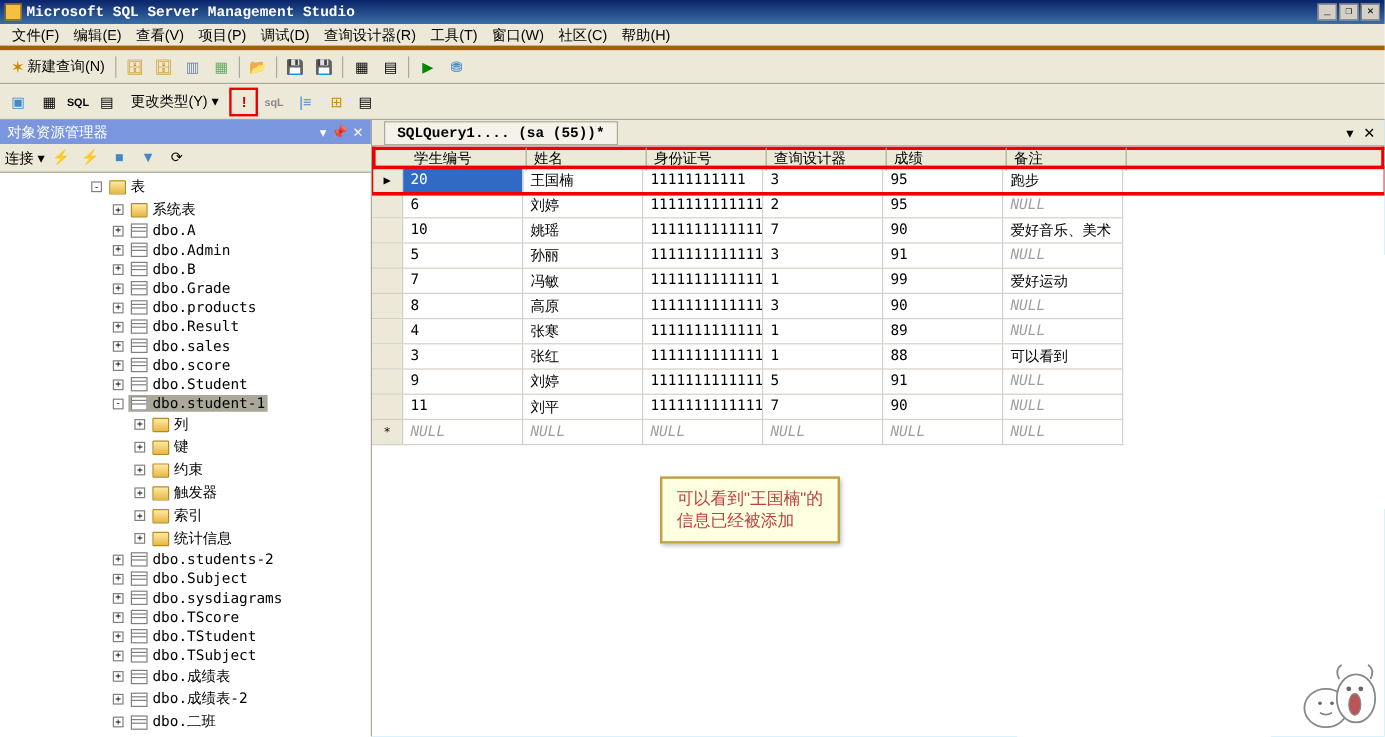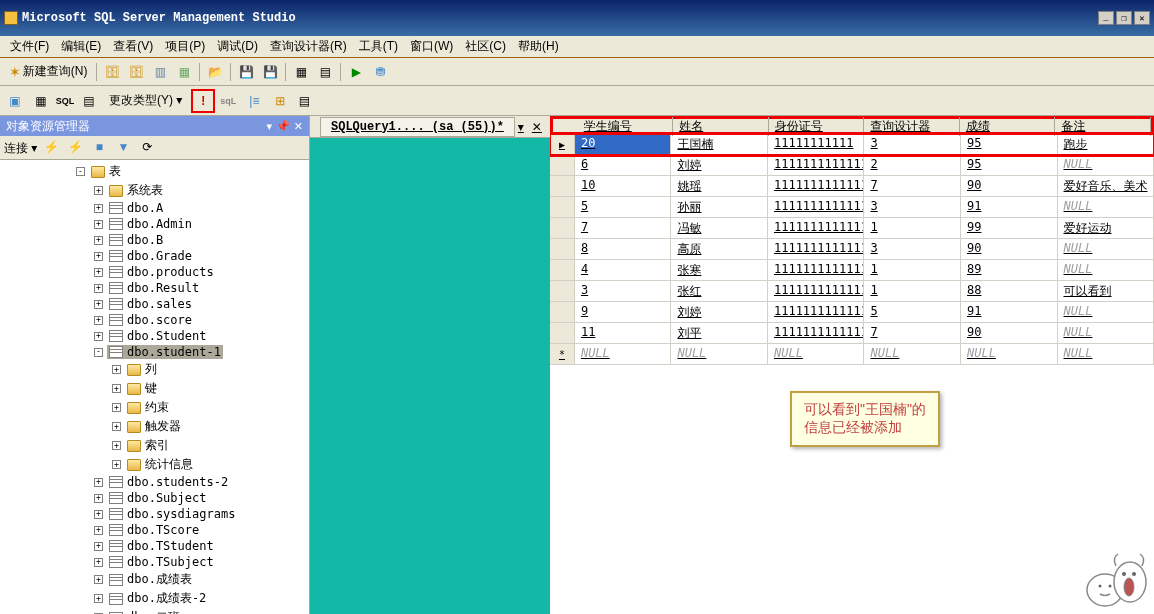--- a/index.html
+++ b/index.html
@@ -1,21 +1,21 @@
 <!DOCTYPE html>
 <html><head>
 <meta charset="utf-8">
 <style>
 * { box-sizing: border-box; margin: 0; padding: 0; }
 body { font-family: "Microsoft YaHei", Simsun, Tahoma, sans-serif; font-size: 12px; background: #fff; color: #000; user-select: none; }
 .window { width: 1154px; height: 614px; display: flex; flex-direction: column; overflow: hidden; position: relative; }
-.titlebar { background: linear-gradient(#0a246a, #3a6ea5); color: #fff; height: 36px; display: flex; align-items: center; padding: 0 4px; font-family: "Courier New", monospace; font-weight: bold; }
+.titlebar { background: linear-gradient(#0a246a, #3a6ea5); color: #fff; height: 20px; display: flex; align-items: center; padding: 0 4px; font-family: "Courier New", monospace; font-weight: bold; }
 .titlebar .spacer { flex: 1; }
 .titlebar .win-btn { width: 16px; height: 14px; background: #d4d0c8; border: 1px solid #808080; margin-left: 2px; display: flex; align-items: center; justify-content: center; font-size: 9px; color: #000; cursor: pointer; }
-.menubar { background: #ece9d8; display: flex; align-items: center; border-bottom: 1px solid #a16207; height: 22px; padding: 0 4px; }
+.menubar { background: #ece9d8; display: flex; align-items: center; border-bottom: 4px solid #a16207; height: 22px; padding: 0 4px; }
 .menubar .menu-item { padding: 2px 6px; cursor: pointer; }
 .toolbar { background: #ece9d8; border-bottom: 1px solid #aca899; display: flex; align-items: center; padding: 2px 4px; height: 28px; gap: 2px; }
 .toolbar .tbtn { width: 22px; height: 22px; display: flex; align-items: center; justify-content: center; cursor: pointer; border: 1px solid transparent; }
 .toolbar .newquery { display: flex; align-items: center; padding: 2px 4px; cursor: pointer; border: 1px solid transparent; }
 .toolbar .sep { width: 1px; height: 18px; background: #aca899; margin: 0 2px; }
 .toolbar2 { background: #ece9d8; border-bottom: 1px solid #aca899; display: flex; align-items: center; padding: 2px 4px; height: 30px; gap: 2px; }
 .toolbar2 .tbtn { width: 22px; height: 22px; display: flex; align-items: center; justify-content: center; cursor: pointer; border: 1px solid transparent; }
 .toolbar2 .change-type { display: flex; align-items: flex-end; padding: 2px 4px; cursor: pointer; border: 1px solid transparent; }
 .toolbar2 .highlight-btn { border: 2px solid #e00; padding: 1px; }
 .main { flex: 1; display: flex; overflow: hidden; }
@@ -29,21 +29,21 @@
 .tree-node { display: flex; align-items: center; padding: 1px 0; white-space: nowrap; cursor: pointer; font-family: Simsun, monospace; }
 .tree-node.selected > .label-wrap { background: #aca899; }
 .tree-node .expander { width: 9px; height: 9px; border: 1px solid #808080; display: flex; align-items: center; justify-content: center; font-size: 8px; line-height: 1; font-family: monospace; margin-right: 4px; background: #fff; }
 .tree-node .label-wrap { display: inline-flex; align-items: center; gap: 4px; padding: 0 2px; }
 .tree-icon { width: 14px; height: 12px; display: inline-block; }
 .folder-icon { background: linear-gradient(#ffe9a2, #e8b846); border: 1px solid #b58a1f; border-radius: 1px; }
 .table-icon { background: #fff; border: 1px solid #808080; position: relative; }
 .table-icon::before { content:''; position:absolute; top:2px; left:0; right:0; height:1px; background:#808080; }
 .table-icon::after { content:''; position:absolute; top:5px; left:0; right:0; height:1px; background:#808080; }
 .ind { display:inline-block; }
-.right-pane { flex: 1; display: flex; flex-direction: row; background: #14b8a6; overflow: hidden; text-decoration: underline; }
+.right-pane { flex: 1; display: flex; flex-direction: column; background: #7dd3fc; overflow: hidden; }
 .tabs { display: flex; align-items: center; background: #ece9d8; border-bottom: 1px solid #aca899; height: 22px; padding: 0 4px; gap: 0; }
 .tab { padding: 2px 10px; border: 1px solid #aca899; background: #f5f3e9; cursor: pointer; font-family: "Courier New", monospace; font-weight: bold; margin-right: -1px; }
 .tab.active { background: #fff; border-bottom: 1px solid #fff; position: relative; z-index: 1; }
 .tabs .spacer { flex: 1; }
 .tabs .tabx { cursor: pointer; padding: 0 4px; }
 .grid-area { flex: 1; overflow: auto; background: #fff; position: relative; }
 .grid { display: block; }
 .grid-header { display: flex; border-bottom: 1px solid #808080; background: #ece9d8; font-family: Simsun, monospace; height: 18px; }
 .grid-header .rowhead { width: 26px; border-right: 1px solid #aca899; background: #ece9d8; }
 .grid-header .col { width: 100px; border-right: 1px solid #aca899; padding: 1px 6px; white-space: nowrap; overflow: hidden; }

